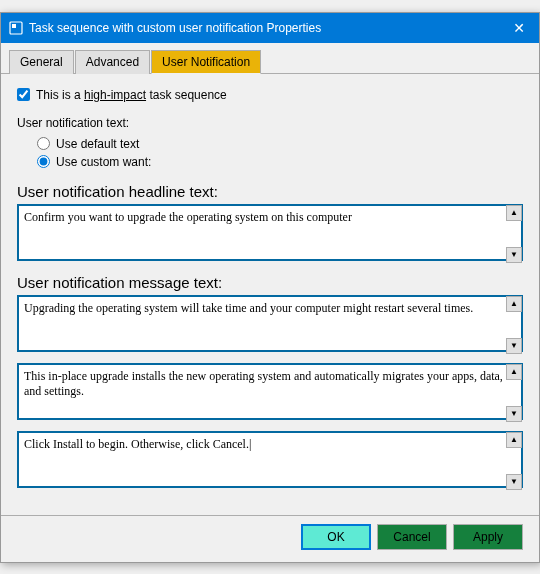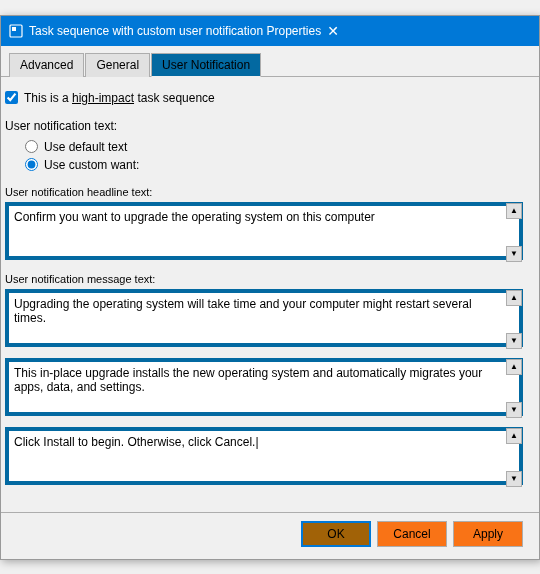--- a/index.html
+++ b/index.html
@@ -17,20 +17,21 @@
       background: #f0f0f0;
       border: 1px solid #999;
       box-shadow: 2px 2px 8px rgba(0,0,0,0.3);
     }
     .title-bar {
       background: #0078d7;
       color: white;
       padding: 6px 8px;
       display: flex;
       align-items: center;
+      justify-content: space-between;
       font-size: 12px;
     }
     .title-bar-left {
       display: flex;
       align-items: center;
       gap: 6px;
     }
     .title-icon {
       width: 14px;
       height: 14px;
@@ -60,26 +61,26 @@
       padding: 4px 10px;
       background: #e1e1e1;
       border: 1px solid #adadad;
       border-bottom: none;
       cursor: pointer;
       font-size: 12px;
       position: relative;
       top: 1px;
     }
     .tab.active {
-      background: #0369a1;
+      background: #eab308;
       border-bottom: 1px solid #f0f0f0;
       z-index: 1;
     }
     .tab-content {
-      padding: 14px 16px 12px 4px;
+      padding: 14px 16px 12px 16px;
     }
     .checkbox-row {
       display: flex;
       align-items: center;
       gap: 6px;
       margin-bottom: 14px;
     }
     .checkbox-input {
       width: 13px;
       height: 13px;
@@ -111,35 +112,35 @@
     .radio-input {
       width: 13px;
       height: 13px;
       accent-color: #0078d7;
       cursor: pointer;
     }
     .radio-label {
       font-size: 12px;
     }
     .field-label {
-      font-size: 11px;
+      font-size: 15px;
       margin-bottom: 4px;
       margin-top: 10px;
     }
     .textarea-wrapper {
       position: relative;
       margin-bottom: 8px;
     }
     .text-area {
       width: 100%;
-      border: 4px solid #0369a1;
+      border: 2px solid #0369a1;
       background: white;
       padding: 4px 18px 4px 5px;
       font-size: 12px;
-      font-family: Liberation Sans, sans-serif;
+      font-family: Liberation Serif, serif;
       resize: none;
       outline: none;
     }
     .scrollbar-up, .scrollbar-down {
       position: absolute;
       right: 1px;
       width: 16px;
       height: 16px;
       background: #e1e1e1;
       border: 1px solid #adadad;
@@ -155,28 +156,28 @@
       display: flex;
       justify-content: flex-end;
       padding: 8px 16px 12px 16px;
       gap: 6px;
       border-top: 1px solid #adadad;
       margin-top: 4px;
     }
     .btn {
       min-width: 70px;
       padding: 4px 12px;
-      background: #f97316;
+      background: #15803d;
       border: 1px solid #adadad;
       font-size: 12px;
       font-family: 'Segoe UI', Tahoma, Geneva, Verdana, sans-serif;
       cursor: pointer;
     }
     .btn.primary {
-      background: #a16207;
+      background: #5eead4;
       border: 2px solid #0078d7;
     }
   </style>
 </head>
 <body>
 
 <div class="window">
 
   <div class="title-bar">
     <div class="title-bar-left">
@@ -185,22 +186,22 @@
         <rect x="3" y="3" width="4" height="4" fill="white"></rect>
       </svg>
       <span>Task sequence with custom user notification Properties</span>
     </div>
     <button class="title-close">✕</button>
   </div>
 
   <div class="content">
 
     <div class="tabs">
+      <div class="tab">General</div>
       <div class="tab">Advanced</div>
-      <div class="tab">General</div>
       <div class="tab active">User Notification</div>
     </div>
 
     <div class="tab-content">
 
       <div class="checkbox-row">
         <input type="checkbox" class="checkbox-input" checked="" style="">
         <label class="checkbox-label">
           This is a <span>high-impact</span> task sequence
         </label>

